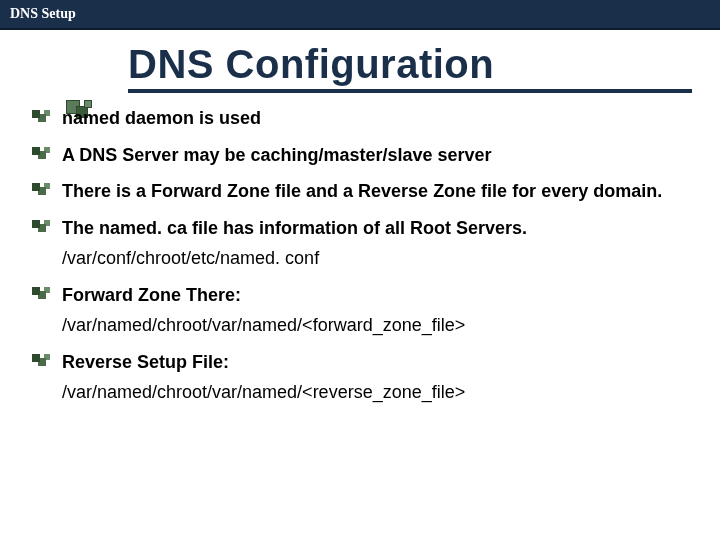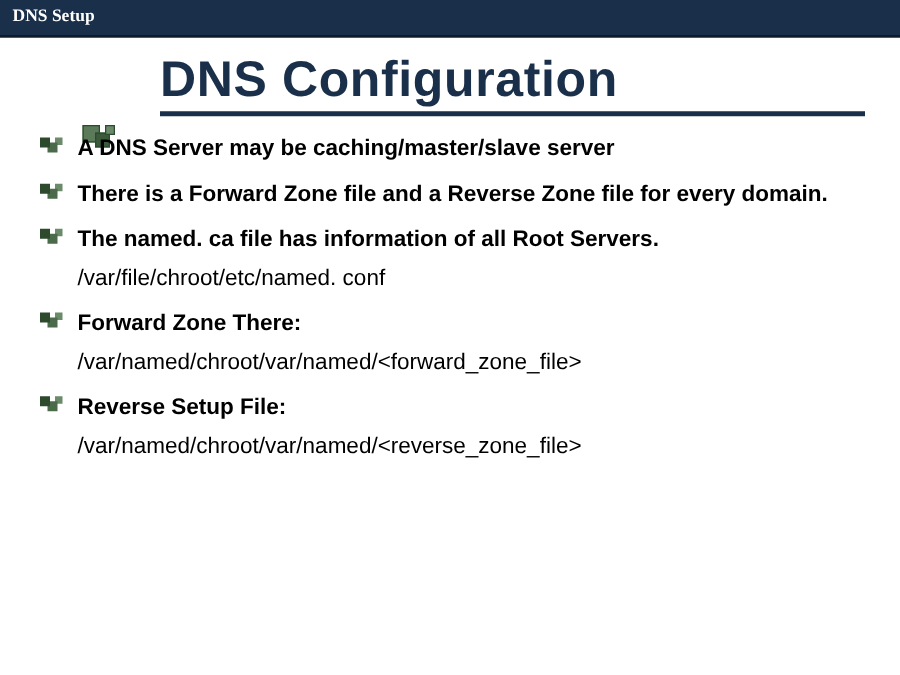--- a/index.html
+++ b/index.html
@@ -96,22 +96,23 @@
     <div class="title">DNS Configuration</div>
     <div class="title-underline"></div>
     <div class="square-deco">
       <div class="sq a"></div>
         <div class="sq b"></div>
         <div class="sq c"></div>
     </div>
   </div>
 
   <ul class="bullets">
+    <li><span>named daemon is used</span></li>
     <li><span>A DNS Server may be caching/master/slave server</span></li>
     <li class="justify"><span>There is a Forward Zone file and a Reverse Zone file for every domain.</span></li>
     <li class="justify"><span>The named. ca file has information of all Root Servers.</span></li>
-    <li class="sub"><span>/var/file/chroot/etc/named. conf</span></li>
+    <li class="sub"><span>/var/conf/chroot/etc/named. conf</span></li>
     <li><span>Forward Zone There:</span></li>
     <li class="sub"><span>/var/named/chroot/var/named/&lt;forward_zone_file&gt;</span></li>
     <li><span>Reverse Setup File:</span></li>
     <li class="sub"><span>/var/named/chroot/var/named/&lt;reverse_zone_file&gt;</span></li>
   </ul>
 </div>
 
 </body></html>

